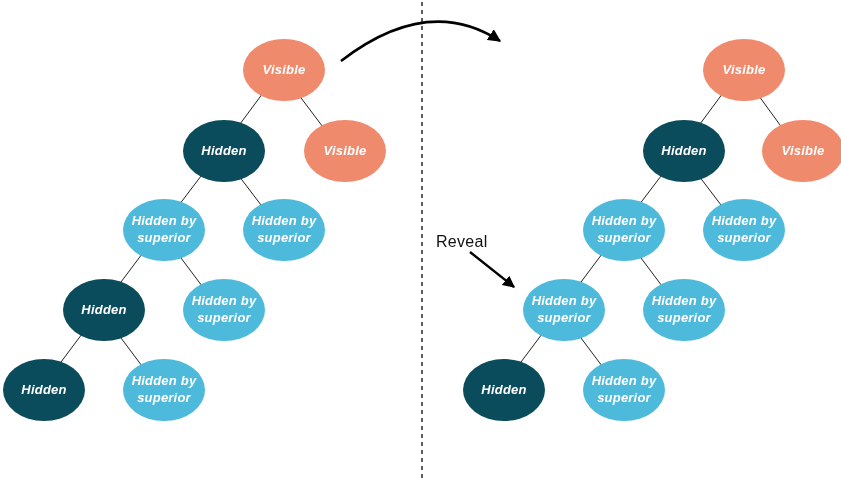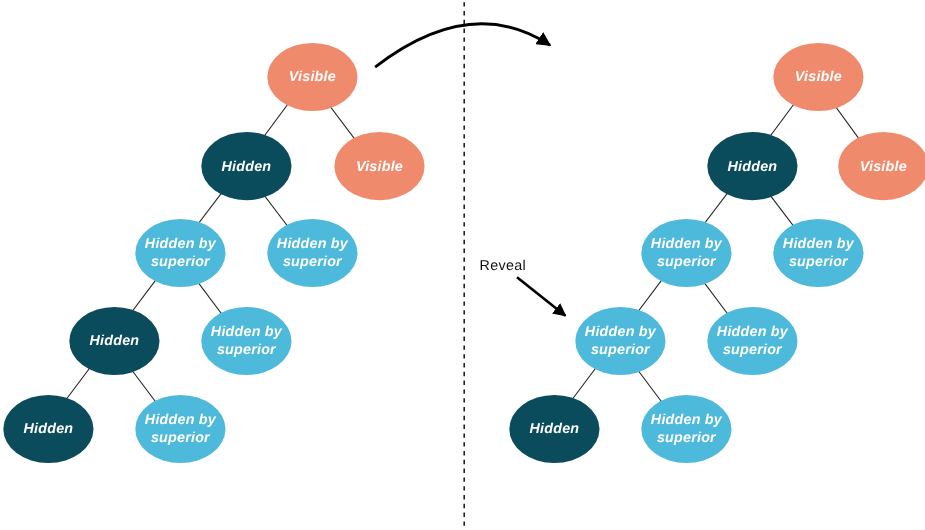--- a/index.html
+++ b/index.html
@@ -47,21 +47,21 @@
   }
   .node span {
     display: block;
     padding: 0 6px;
   }
   .reveal-label {
     position: absolute;
     left: 436px;
     top: 233px;
     z-index: 3;
-    font-size: 13px;
+    font-size: 16px;
     font-weight: 500;
     letter-spacing: 0.3px;
   }
 </style>
 </head>
 <body>
 
 <div class="canvas">
 
   <svg width="841" height="482" viewBox="0 0 841 482">

